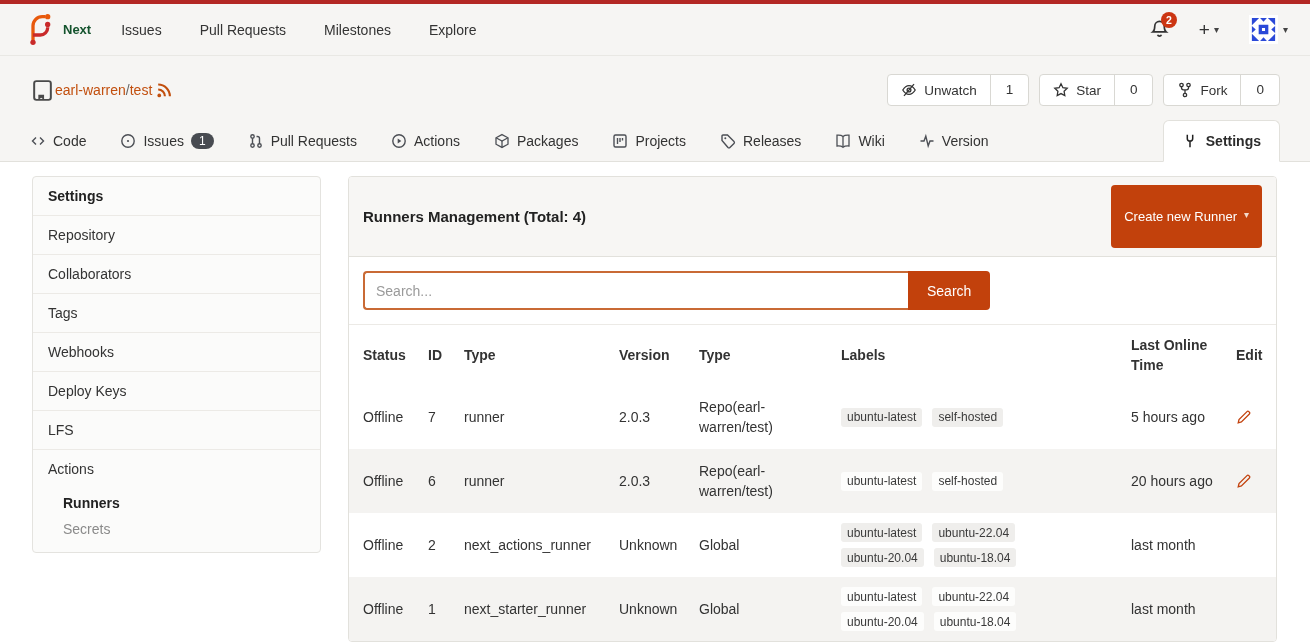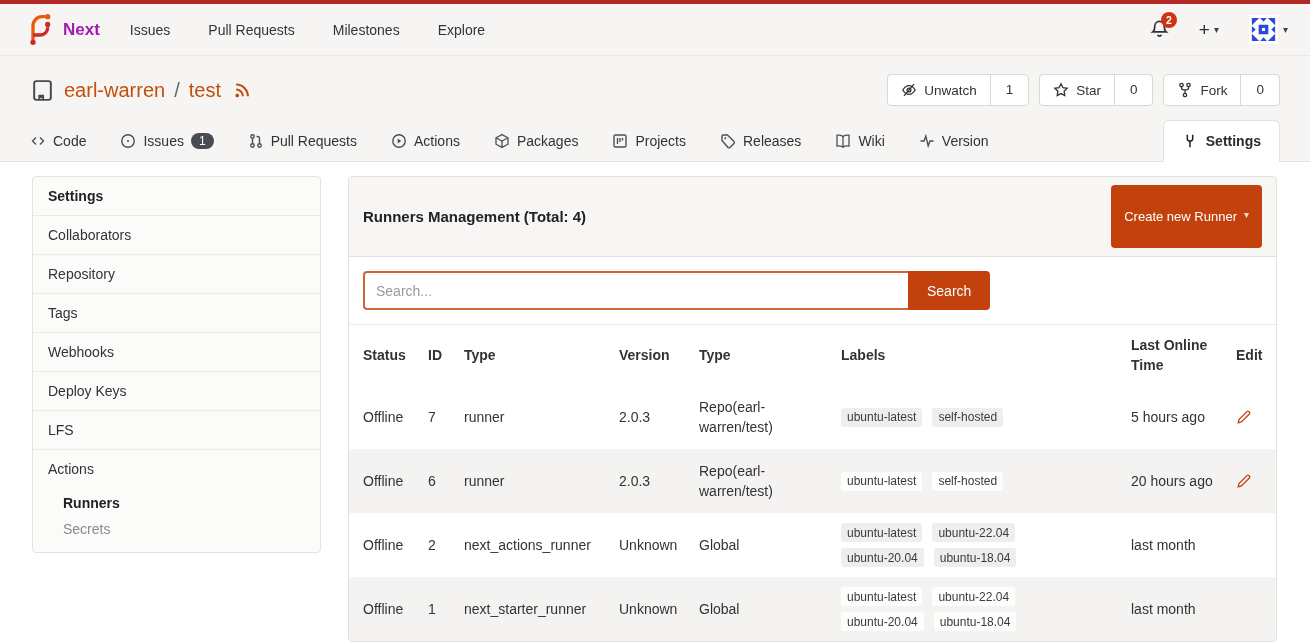--- a/index.html
+++ b/index.html
@@ -7,36 +7,36 @@
     font-family:"Liberation Sans", sans-serif; color:#2b2b2b; font-size:14px; }
 
   .topline { height:4px; background:#b32724; }
   .top-area { background:#f6f5f3; }
 
   
   .navbar { height:52px; display:flex; align-items:center; justify-content:space-between;
     padding:0 22px; border-bottom:1px solid #e9e8e4; }
   .nav-left { display:flex; align-items:center; gap:8px; }
   .logo { display:flex; align-items:center; cursor:pointer; }
-  .brand { color:#a21caf; font-weight:700; font-size:17px; margin-right:22px; cursor:pointer; }
+  .brand { color:#14532d; font-weight:700; font-size:13px; margin-right:22px; cursor:pointer; }
   .nav-links { display:flex; gap:38px; }
   .nav-links a { color:#343434; text-decoration:none; cursor:pointer; }
   .nav-right { display:flex; align-items:center; gap:30px; }
   .bell-wrap { position:relative; cursor:pointer; }
   .notif-badge { position:absolute; top:-7px; right:-8px; background:#cc3512; color:#fff;
     font-size:10.5px; font-weight:700; border-radius:50%; width:16px; height:16px;
     display:flex; align-items:center; justify-content:center; }
   .plus-menu { display:flex; align-items:center; gap:4px; cursor:pointer; color:#333; }
   .plus-glyph { font-size:19px; line-height:1; }
   .caret { font-size:10px; color:#444; }
   .avatar-menu { display:flex; align-items:center; gap:5px; cursor:pointer; }
 
   
   .repo-head { display:flex; align-items:center; justify-content:space-between; padding:18px 30px 14px 30px; }
-  .repo-title { display:flex; align-items:center; gap:9px; font-size:20px; }
+  .repo-title { display:flex; align-items:center; font-size:14px; }
   .repo-title a { color:#c24f0e; text-decoration:none; cursor:pointer; }
   .repo-sep { color:#666; }
   .repo-actions { display:flex; gap:10px;margin-left:41px; }
   .btn-group { display:flex; background:#fff; border:1px solid #d9d8d3; border-radius:4px; overflow:hidden; font-size:13.5px; }
   .btn-group .act { display:flex; align-items:center; gap:7px; padding:7px 13px; cursor:pointer; color:#333; }
   .btn-group .cnt { border-left:1px solid #d9d8d3; padding:7px 15px; cursor:pointer; color:#333; font-weight:500; }
 
   
   .tabbar { display:flex; align-items:flex-end; padding:0 30px 0 30px; border-bottom:1px solid #e2e1dc; }
   .tabs-left { display:flex; gap:34px; align-items:center; padding-bottom:12px; }
@@ -277,22 +277,22 @@
         </svg>
         <span>Settings</span>
       </span>
     </nav>
   </div>
 
   <main class="content">
 
     <aside class="sidebar">
       <div class="side-item side-head">Settings</div>
+      <div class="side-item">Repository</div>
       <div class="side-item">Collaborators</div>
-      <div class="side-item">Repository</div>
       <div class="side-item">Tags</div>
       <div class="side-item">Webhooks</div>
       <div class="side-item">Deploy Keys</div>
       <div class="side-item">LFS</div>
       <div class="side-item side-section-label" style="border-top:1px solid #eceae6;">Actions</div>
       <div class="side-sub">
         <div class="side-sub-item sub-active">Runners</div>
         <div class="side-sub-item sub-muted">Secrets</div>
       </div>
     </aside>

